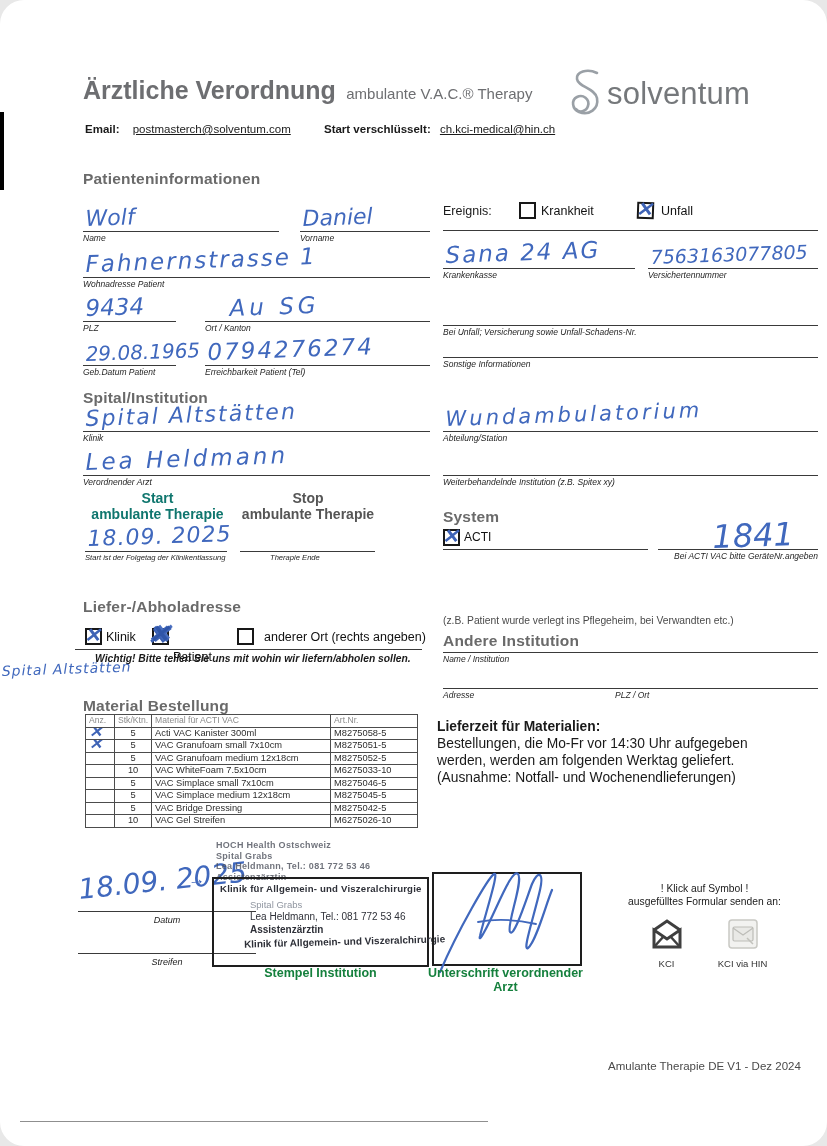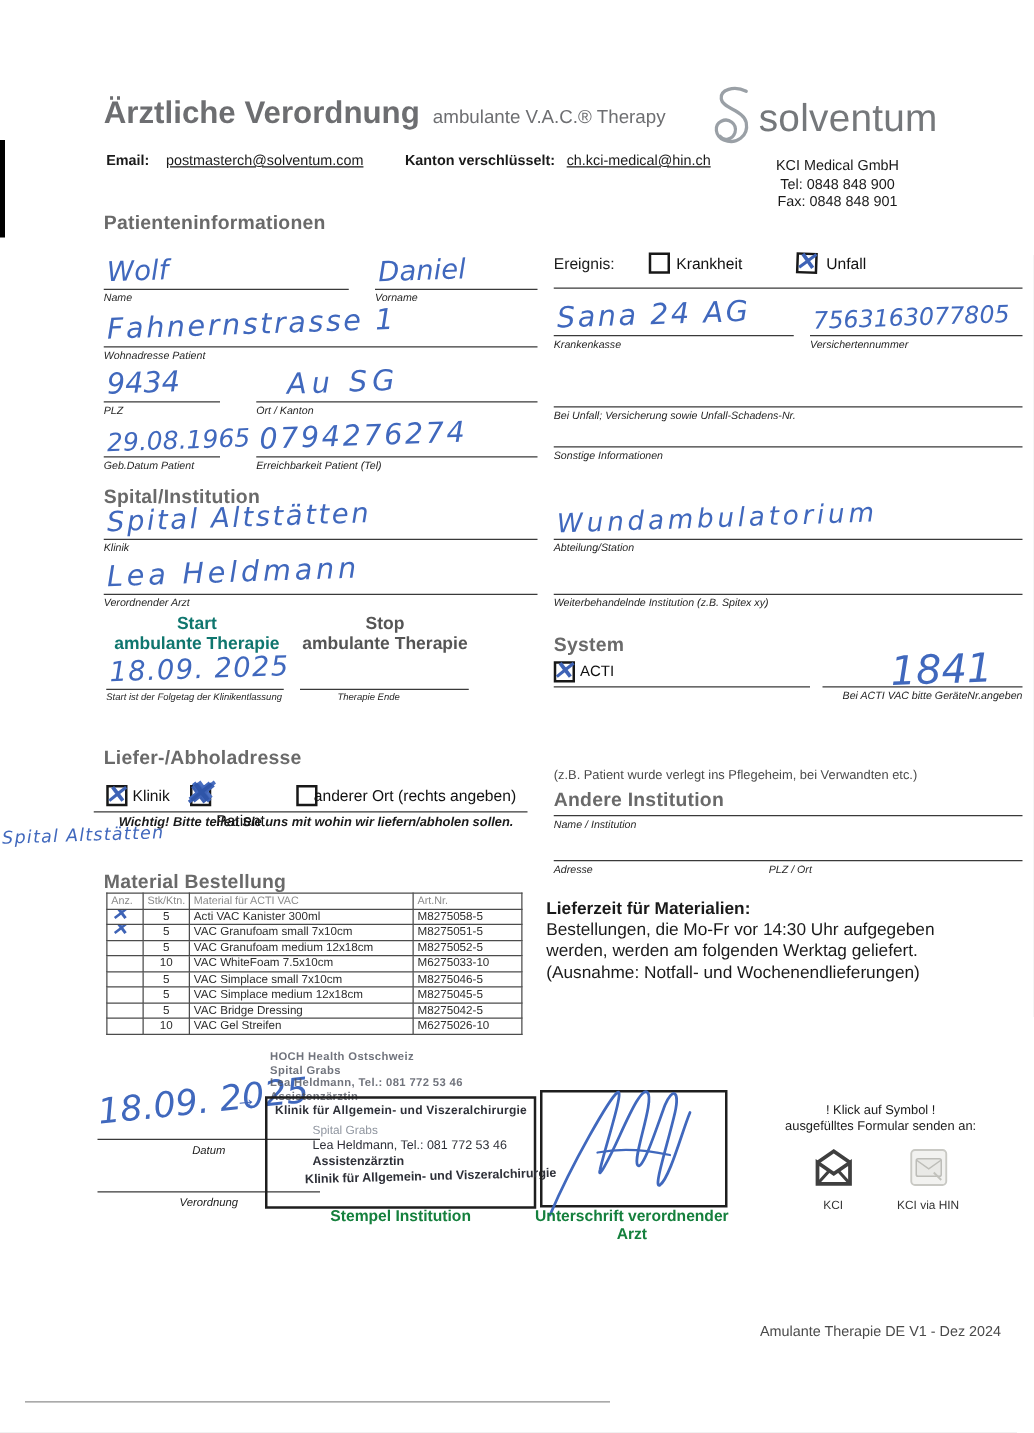--- a/index.html
+++ b/index.html
@@ -1,17 +1,17 @@
 <!DOCTYPE html>
 <html><head>
 <meta charset="utf-8">
 <style>
   html,body{margin:0;padding:0;background:#e8e8e8;}
   #page{position:relative;width:827px;height:1146px;background:#ffffff;margin:0 auto;
-        font-family:"Liberation Sans",sans-serif;color:#1a1a1a;overflow:hidden;}
+        font-family:"Liberation Sans",sans-serif;color:#1a1a1a;overflow:hidden;border-radius:24px;}
   .abs{position:absolute;}
   .sec{font-weight:bold;color:#6a6a6a;font-size:15.5px;letter-spacing:.2px;}
   .field{position:absolute;border-bottom:1.3px solid #3a3a3a;}
   .field .lbl{position:absolute;top:100%;margin-top:2px;left:0;font-size:8.5px;font-style:italic;
               color:#1f1f1f;white-space:nowrap;}
   .rule{position:absolute;border-top:1.3px solid #3a3a3a;height:0;}
   .hw{font-family:"DejaVu Sans",sans-serif;font-style:italic;color:#4068bd;white-space:nowrap;
       transform:rotate(-2deg);transform-origin:left bottom;display:inline-block;line-height:1;}
   .fieldhw{position:absolute;left:3px;bottom:1px;}
   .cb{position:absolute;width:13px;height:13px;border:2px solid #181818;background:#fff;}
@@ -59,29 +59,24 @@
       <svg width="42" height="52" viewBox="0 0 42 52">
         <path d="M32 7 C 22 2, 11 6, 12 13 C 13 21, 30 22, 32 32 C 34 43, 24 50, 14 46 C 7 43, 6 34, 12 31 C 18 28, 25 33, 23 40 C 21 46, 14 47, 11 43" stroke="#9aa0a6" stroke-width="2.6" fill="none" stroke-linecap="round"></path>
       </svg>
     </span>
     <span style="font-size:31px;color:#75787b;letter-spacing:.2px;">solventum</span>
   </div>
 
   <div class="abs" style="left:85px;top:123px;font-size:11.5px;">
     <span style="font-weight:bold;">Email:</span>
     <span style="text-decoration:underline;margin-left:10px;">postmasterch@solventum.com</span>
-    <span style="font-weight:bold;margin-left:30px;">Kanton verschlüsselt:</span>
+    <span style="font-weight:bold;margin-left:30px;">Start verschlüsselt:</span>
     <span style="text-decoration:underline;margin-left:6px;">ch.kci-medical@hin.ch</span>
   </div>
 
-  <div class="abs" style="left:580px;top:126px;width:180px;text-align:center;font-size:11.5px;line-height:14.5px;">
-    <div>KCI Medical GmbH</div>
-    <div>Tel: 0848 848 900</div>
-    <div>Fax: 0848 848 901</div>
-  </div>
 
   <div class="abs sec" style="left:83px;top:170px;">Patienteninformationen</div>
 
   <div class="field" style="left:83px;top:196px;width:196px;height:35px;">
     <span class="hw fieldhw" style="font-size:22px;">Wolf</span>
     <span class="lbl">Name</span>
   </div>
   <div class="field" style="left:300px;top:196px;width:130px;height:35px;">
     <span class="hw fieldhw" style="font-size:22px;">Daniel</span>
     <span class="lbl">Vorname</span>
@@ -172,21 +167,21 @@
     <span class="hw fieldhw" style="font-size:32px;left:55px;bottom:-4px;">1841</span>
     <span class="lbl" style="left:auto;right:0;">Bei ACTI VAC bitte GeräteNr.angeben</span>
   </div>
 
   <div class="abs sec" style="left:83px;top:598px;">Liefer-/Abholadresse</div>
   <div class="cb checked" style="left:85px;top:628px;"></div>
   <div class="cblabel" style="left:106px;top:630px;">Klinik</div>
   <div class="cb scribble checked" style="left:152px;top:628px;"></div>
   <div class="cblabel" style="left:173px;top:650px;">Patient</div>
   <div class="cb" style="left:237px;top:628px;"></div>
-  <div class="cblabel" style="left:251px;top:630px;">anderer Ort  (rechts angeben)</div>
+  <div class="cblabel" style="left:264px;top:630px;">anderer Ort  (rechts angeben)</div>
   <div class="rule" style="left:75px;top:649px;width:347px;"></div>
   <div class="abs" style="left:95px;top:653px;font-size:10.3px;font-style:italic;">
     <span style="font-weight:bold;font-weight:600;text-align:right;">Wichtig! Bitte teilen Sie uns mit wohin wir liefern/abholen sollen.</span>
   </div>
   <div class="abs hw" style="left:2px;top:664px;font-size:14px;letter-spacing:1px;">Spital  Altstätten</div>
 
   <div class="abs sec" style="left:443px;top:596px;margin-top:36px;">Andere Institution</div>
   <div class="abs" style="left:443px;top:615px;font-size:10.3px;color:#4a4a4a;">(z.B. Patient wurde verlegt ins Pflegeheim, bei Verwandten etc.)</div>
   <div class="field" style="left:443px;top:622px;width:375px;height:30px;">
     <span class="lbl">Name / Institution</span>
@@ -266,21 +261,21 @@
     <div style="font-weight:bold;">Lieferzeit für Materialien:</div>
     <div>Bestellungen, die Mo-Fr vor 14:30 Uhr aufgegeben</div>
     <div>werden, werden am folgenden Werktag geliefert.</div>
     <div>(Ausnahme: Notfall- und Wochenendlieferungen)</div>
   </div>
 
   <div class="abs hw" style="left:80px;top:876px;font-size:28px;transform:rotate(-6deg);">18.09. 2025</div>
   <div class="rule" style="left:78px;top:911px;width:178px;"></div>
   <div class="abs" style="left:78px;top:915px;width:178px;text-align:center;font-size:9px;font-style:italic;">Datum</div>
   <div class="rule" style="left:78px;top:953px;width:178px;"></div>
-  <div class="abs" style="left:78px;top:957px;width:178px;text-align:center;font-size:9px;font-style:italic;">Verordnung</div>
+  <div class="abs" style="left:78px;top:957px;width:178px;text-align:center;font-size:9px;font-style:italic;">Streifen</div>
 
   <div class="abs ghost" style="left:216px;top:840px;">
       <div>HOCH Health Ostschweiz</div>
       <div>Spital Grabs</div>
       <div>Lea Heldmann, Tel.: 081 772 53 46</div>
       <div>Assistenzärztin</div>
     </div>
 
   <div class="abs" style="left:188px;top:870px;color:#3e63b6;font-size:17px;font-weight:bold;transform:rotate(-6deg);">→</div>
 

